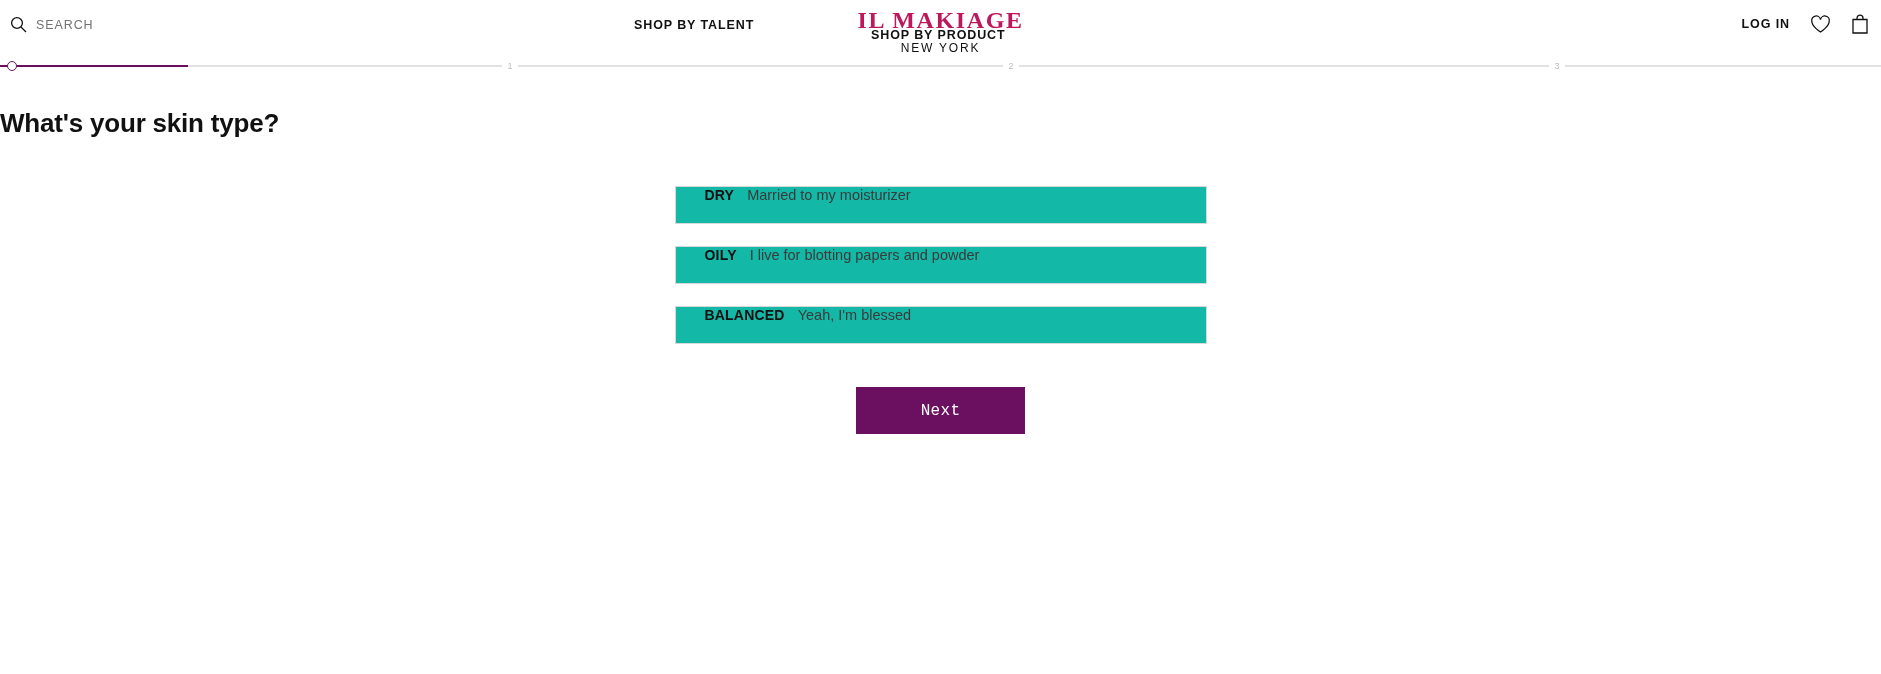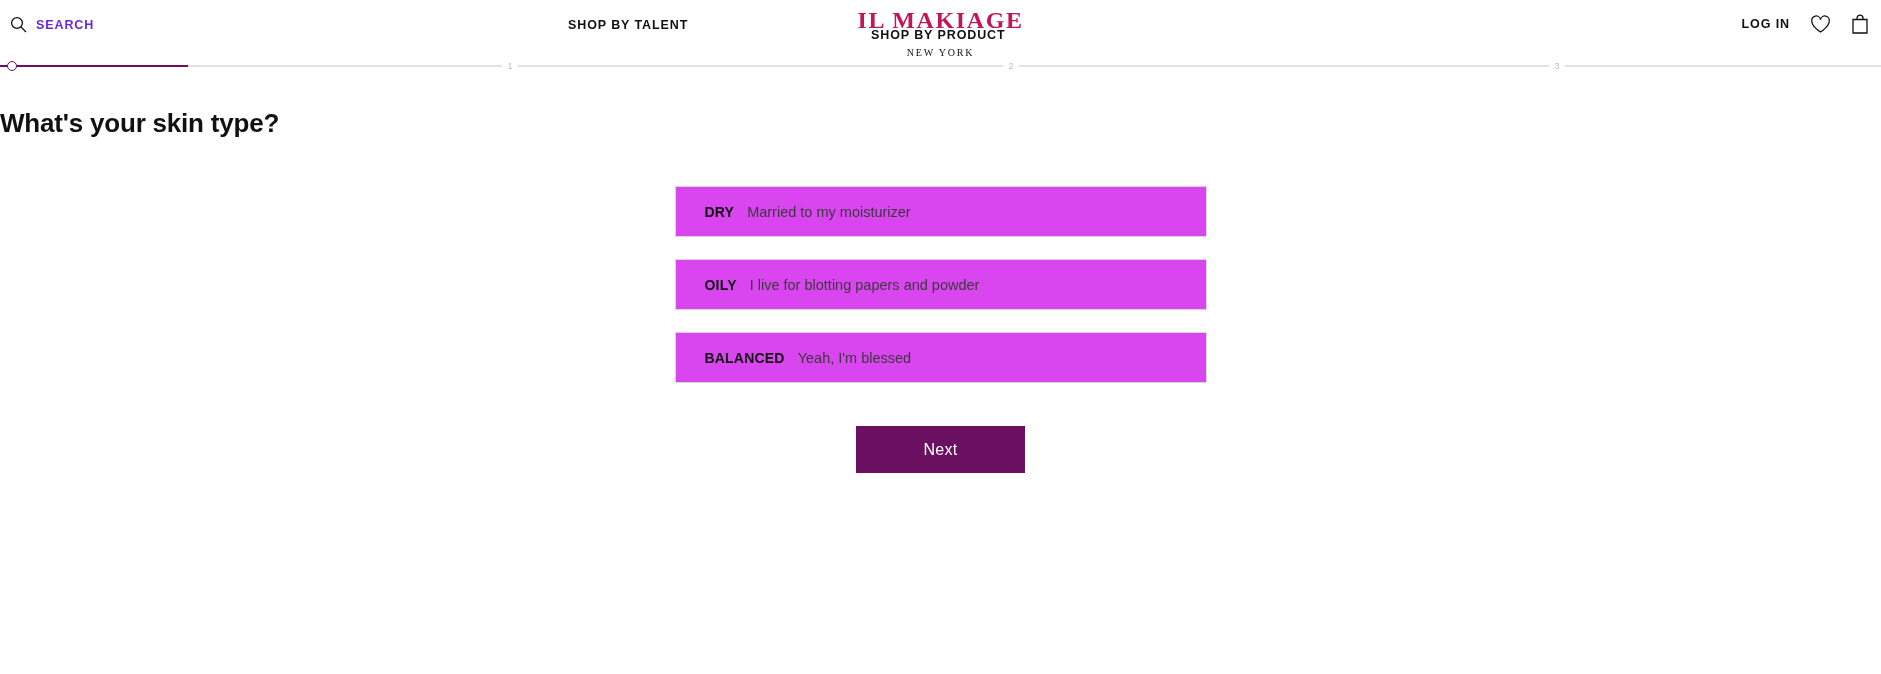--- a/index.html
+++ b/index.html
@@ -23,27 +23,27 @@
     position: absolute;
     left: 10px;
     top: 16px;
     display: flex;
     align-items: center;
     gap: 9px;
   }
   .search-icon svg { display: block; }
   .search-label {
     font-size: 12.5px;
-    font-weight: bold;
-    letter-spacing: 0.9px;
-    color: #6d28d9;
+    font-weight: normal;
+    letter-spacing: 0.9px;
+    color: #737373;
   }
   .nav-talent {
     position: absolute;
-    left: 568px;
+    left: 634px;
     top: 18px;
     font-size: 12.5px;
     font-weight: bold;
     letter-spacing: 0.9px;
     color: #111111;
     text-transform: uppercase;
   }
   .nav-product {
     position: absolute;
     left: 871px;
@@ -63,25 +63,25 @@
     line-height: 1;
   }
   .logo-main {
     font-family: "Liberation Serif", serif;
     font-size: 24px;
     font-weight: bold;
     letter-spacing: 1.6px;
     color: #be185d;
   }
   .logo-sub {
-    font-family: Liberation Serif, serif;
-    font-size: 10px;
+    font-family: Liberation Sans, sans-serif;
+    font-size: 12px;
     letter-spacing: 1.8px;
     color: #111111;
-    margin-top: 16px;
+    margin-top: 10px;
   }
   .header-right {
     position: absolute;
     right: 12px;
     top: 14px;
     display: flex;
     align-items: center;
     gap: 20px;
   }
   .login-label {
@@ -152,25 +152,24 @@
 
   .options {
     margin-top: 47px;
     display: flex;
     flex-direction: column;
     align-items: center;
     gap: 22px;
   }
   .option {
     width: 532px;
-    height: 51px;
+    height: 38px;
     border: 1px solid #d8d8d8;
-    background: #d946ef;
-    display: flex;
-    align-items: center;
+    background: #14b8a6;
+    display: flex;
     padding-left: 29px;
     cursor: pointer;
   }
   .option-key {
     font-size: 14px;
     font-weight: bold;
     color: #111111;
     letter-spacing: 0.2px;
     white-space: nowrap;
   }
@@ -186,21 +185,21 @@
     display: flex;
     justify-content: center;
   }
   .next-btn {
     width: 169px;
     height: 47px;
     background: #6b1060;
     color: #ffffff;
     border: none;
     font-size: 16px;
-    font-family: Liberation Sans, sans-serif;
+    font-family: Liberation Mono, monospace;
     letter-spacing: 0.3px;
     cursor: pointer;
   }
 </style>
 </head>
 <body>
 
 <div class="header">
   <div class="header-left">
     <span class="search-icon">

